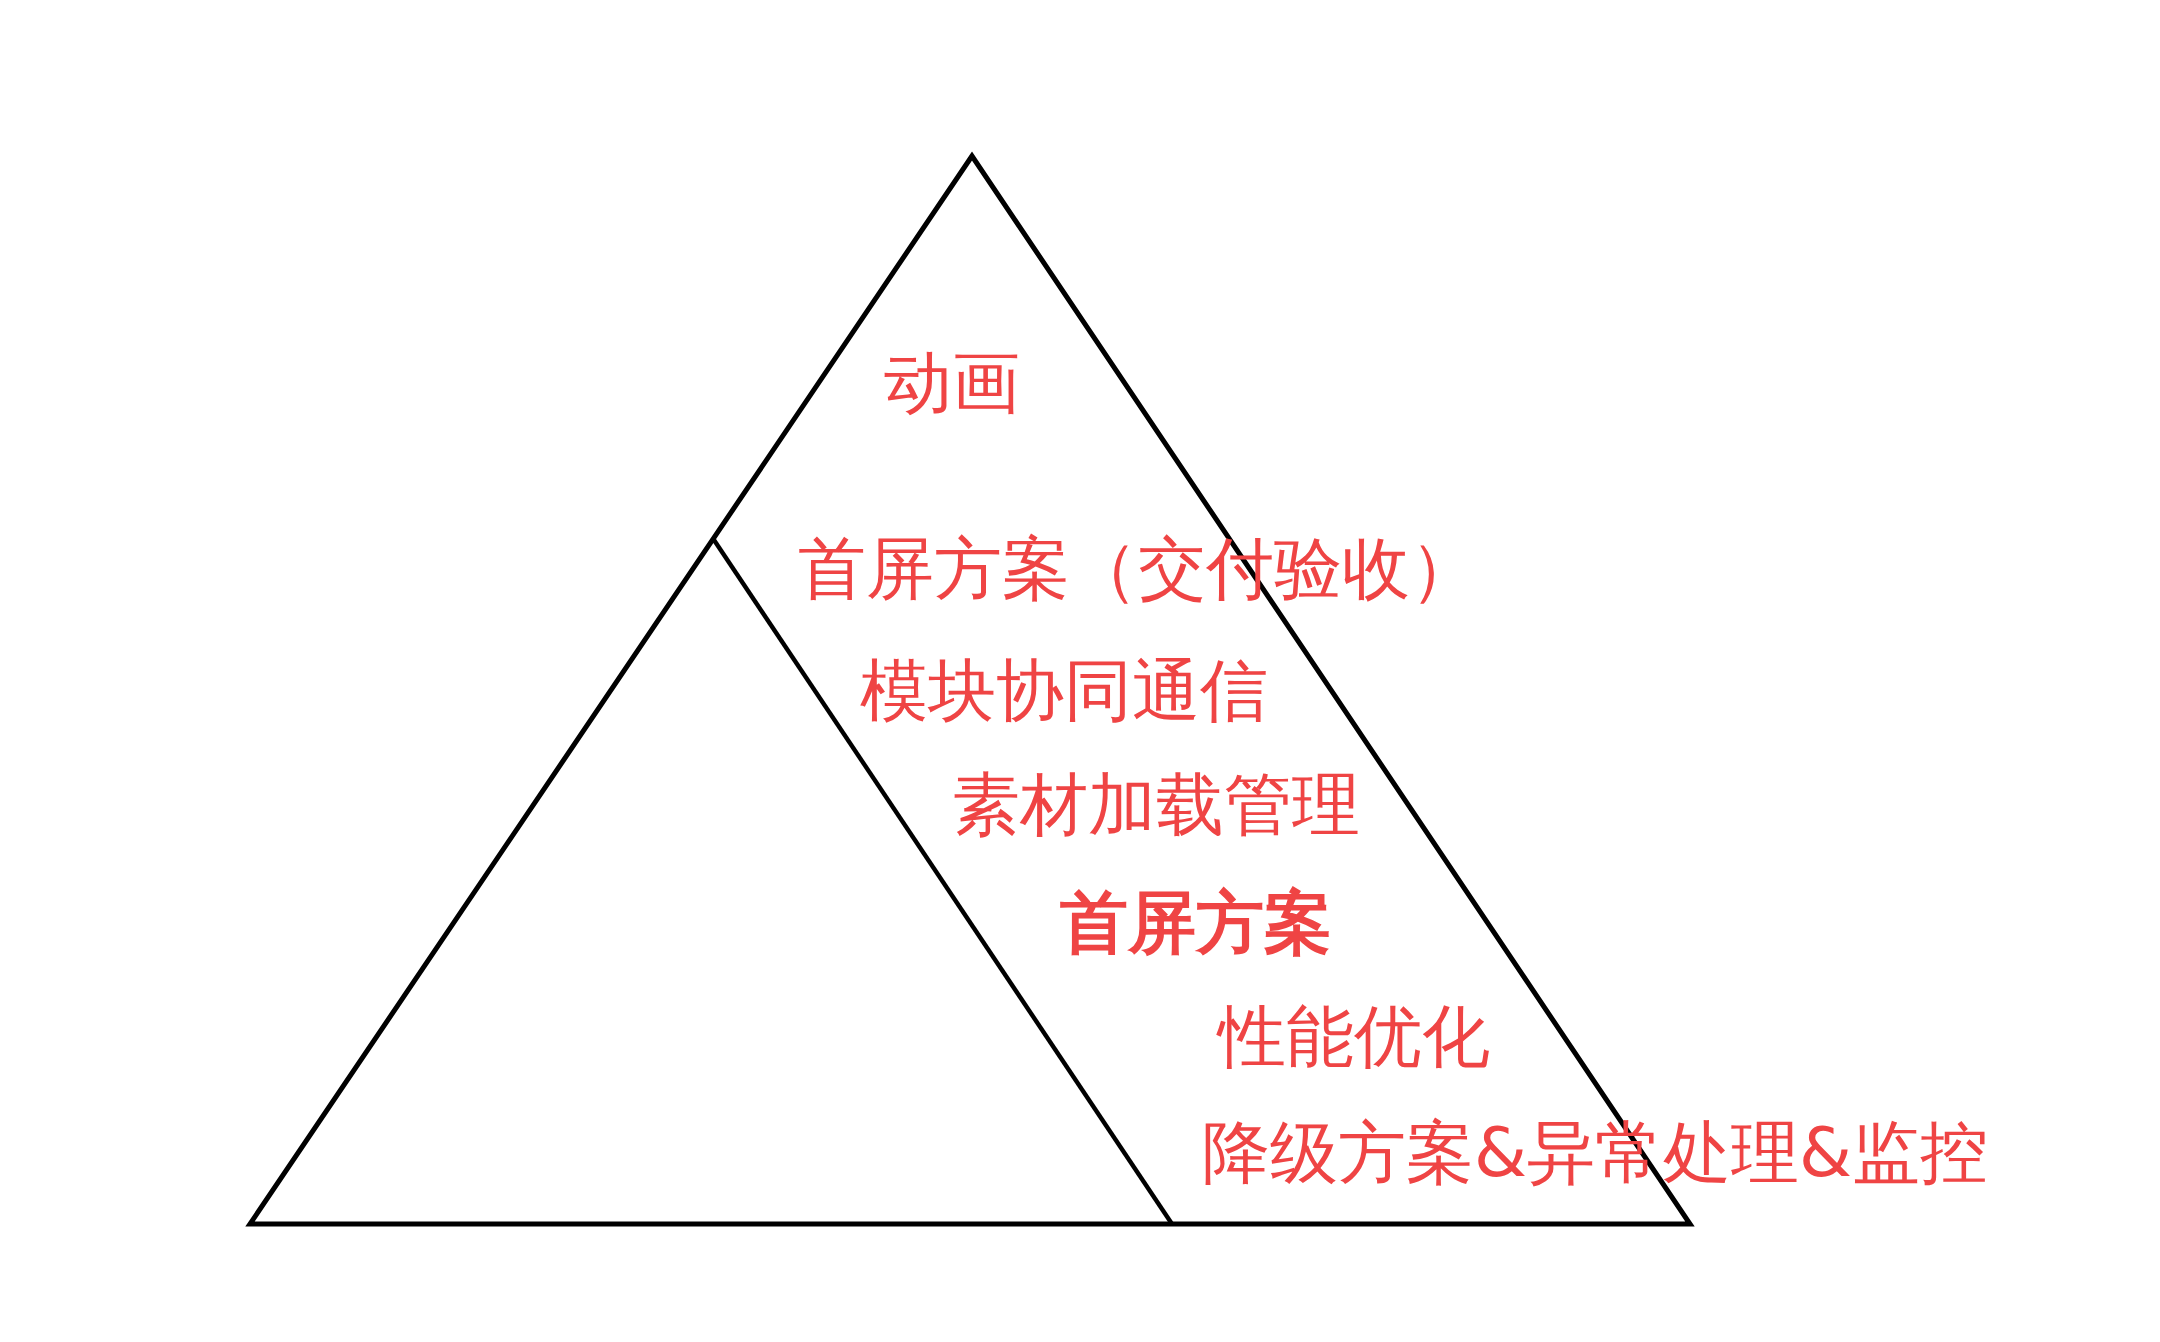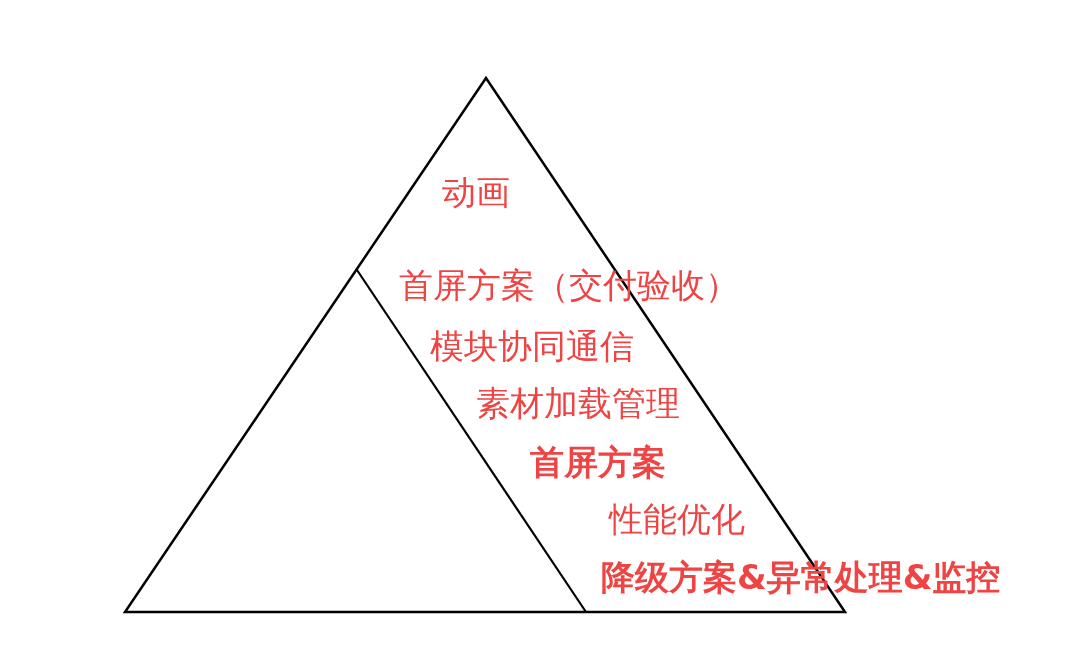--- a/index.html
+++ b/index.html
@@ -22,13 +22,13 @@
   <polygon points="486,78 125,612 845,612" fill="none" stroke="#000" stroke-width="2.5" stroke-linejoin="miter"></polygon>
   <line x1="357" y1="270" x2="586" y2="612" stroke="#000" stroke-width="2.2"></line>
 </svg>
 
 <div class="label" style="left:442px; top:175px;">动画</div>
 <div class="label" style="left:399px; top:268px;">首屏方案（交付验收）</div>
 <div class="label" style="left:430px; top:329px;">模块协同通信</div>
 <div class="label" style="left:476px; top:386px;">素材加载管理</div>
 <div class="label" style="left:530px; top:445px;font-weight:bold;">首屏方案</div>
 <div class="label" style="left:569px; top:502px;margin-left:40px;">性能优化</div>
-<div class="label" style="left:601px; top:560px;font-weight:bold;">降级方案&amp;异常处理&amp;监控</div>
+<div class="label" style="left:601px; top:560px;">降级方案&amp;异常处理&amp;监控</div>
 
 </body></html>

